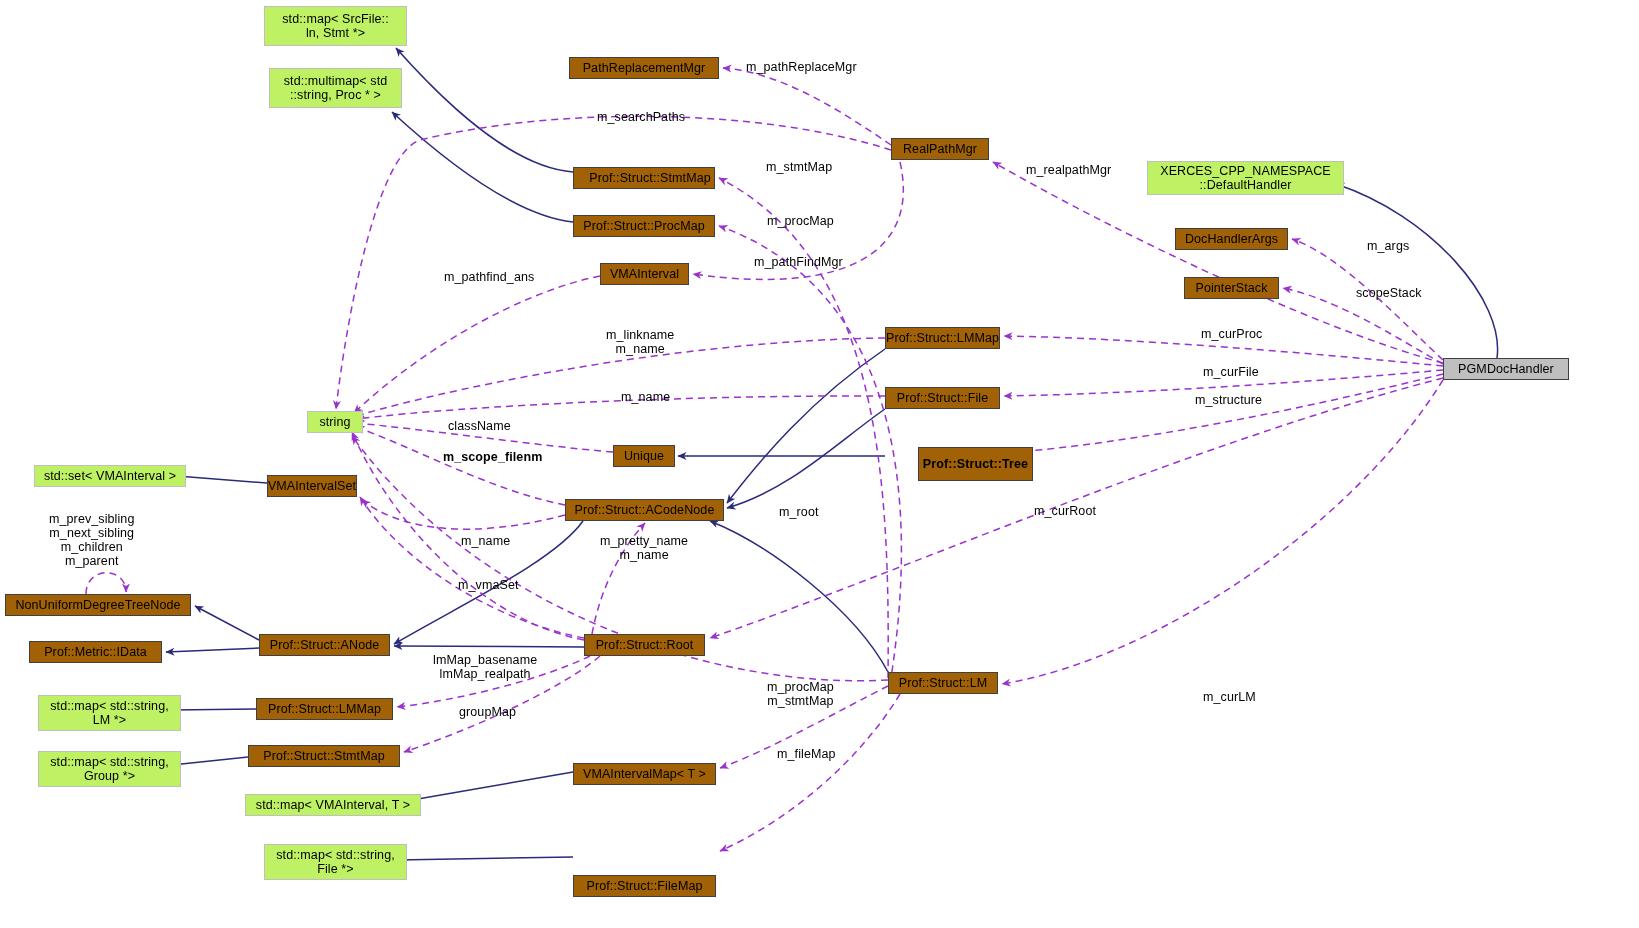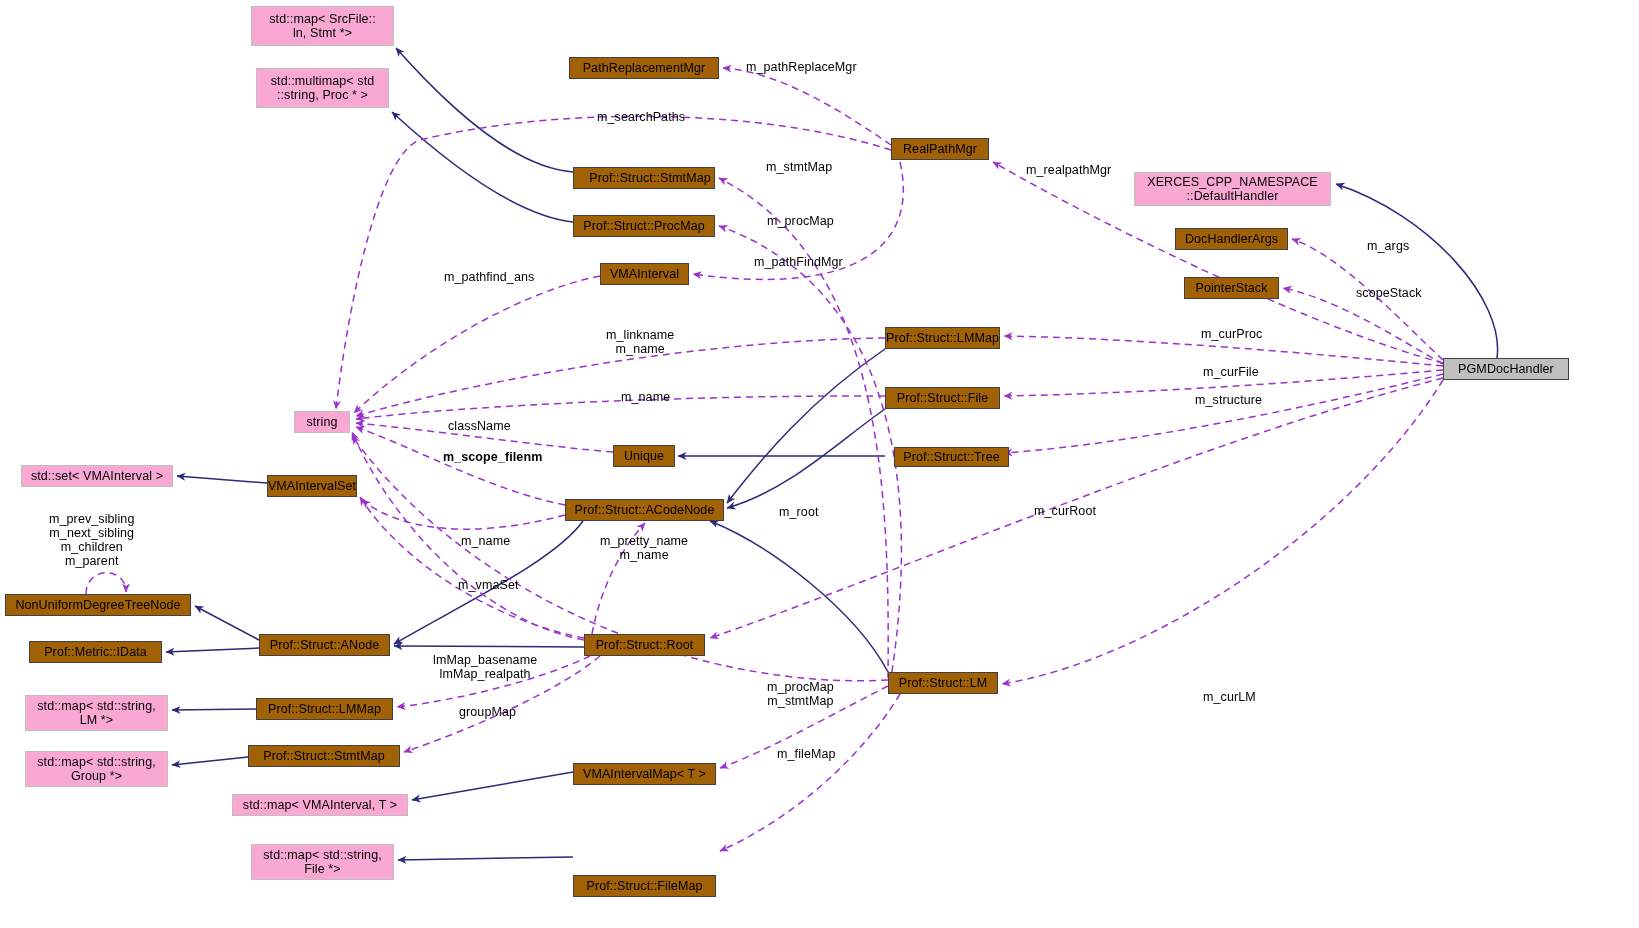--- a/index.html
+++ b/index.html
@@ -39,21 +39,22 @@
   }
   
   .node.internal {
     border: 1.6px solid #404040;
     background: #a16207;
     text-align: center;
   }
   
   .node.external {
     border: 1px solid #bfbfbf;
-    background: #f9a8d4;
+    background: #bef264;
+    margin-left: 13px;
   }
   
   .node.focus {
     border: 1.6px solid #404040;
     background: #bfbfbf;
   }
   .edge-label {
     position: absolute;
     font-family: "Liberation Sans", sans-serif;
     font-size: 12.5px;
@@ -129,33 +130,33 @@
       </g>
   </svg>
 
   <div id="node-layer">
       <div class="node external" style="left: 251px; top: 6px; width: 143px; height: 40px;">std::map&lt; SrcFile::
 ln, Stmt *&gt;</div>
       <div class="node external" style="left: 256px; top: 68px; width: 133px; height: 40px;">std::multimap&lt; std
 ::string, Proc * &gt;</div>
       <div class="node internal" style="left: 569px; top: 57px; width: 150px; height: 22px;">PathReplacementMgr</div>
       <div class="node internal" style="left: 891px; top: 138px; width: 98px; height: 22px;">RealPathMgr</div>
-      <div class="node external" style="left: 1134px; top: 172px; width: 197px; height: 34px;">XERCES_CPP_NAMESPACE
+      <div class="node external" style="left: 1134px; top: 161px; width: 197px; height: 34px;">XERCES_CPP_NAMESPACE
 ::DefaultHandler</div>
       <div class="node internal" style="left: 573px; top: 167px; width: 142px; height: 22px; padding-left: 12px;">Prof::Struct::StmtMap</div>
       <div class="node internal" style="left: 1175px; top: 228px; width: 113px; height: 22px;">DocHandlerArgs</div>
       <div class="node internal" style="left: 573px; top: 215px; width: 142px; height: 22px;">Prof::Struct::ProcMap</div>
       <div class="node internal" style="left: 1184px; top: 277px; width: 95px; height: 22px;">PointerStack</div>
       <div class="node internal" style="left: 600px; top: 263px; width: 89px; height: 22px;">VMAInterval</div>
       <div class="node internal" style="left: 885px; top: 327px; width: 115px; height: 22px;">Prof::Struct::LMMap</div>
       <div class="node focus" style="left: 1443px; top: 358px; width: 126px; height: 22px;">PGMDocHandler</div>
       <div class="node internal" style="left: 885px; top: 387px; width: 115px; height: 22px;">Prof::Struct::File</div>
       <div class="node external" style="left: 294px; top: 411px; width: 56px; height: 22px;">string</div>
       <div class="node internal" style="left: 613px; top: 445px; width: 62px; height: 22px;">Unique</div>
-      <div class="node internal" style="left: 894px; top: 447px; width: 115px; height: 20px;">Prof::Struct::Tree</div>
+      <div class="node internal" style="left: 918px; top: 447px; width: 115px; height: 34px; font-weight: bold;">Prof::Struct::Tree</div>
       <div class="node external" style="left: 21px; top: 465px; width: 152px; height: 22px;">std::set&lt; VMAInterval &gt;</div>
       <div class="node internal" style="left: 267px; top: 475px; width: 90px; height: 22px;">VMAIntervalSet</div>
       <div class="node internal" style="left: 565px; top: 499px; width: 159px; height: 22px;">Prof::Struct::ACodeNode</div>
       <div class="node internal" style="left: 5px; top: 594px; width: 186px; height: 22px;">NonUniformDegreeTreeNode</div>
       <div class="node internal" style="left: 259px; top: 634px; width: 131px; height: 22px;">Prof::Struct::ANode</div>
       <div class="node internal" style="left: 29px; top: 641px; width: 133px; height: 22px;">Prof::Metric::IData</div>
       <div class="node internal" style="left: 584px; top: 634px; width: 121px; height: 22px;">Prof::Struct::Root</div>
       <div class="node internal" style="left: 888px; top: 672px; width: 110px; height: 22px;">Prof::Struct::LM</div>
       <div class="node external" style="left: 25px; top: 695px; width: 143px; height: 36px;">std::map&lt; std::string,
 LM *&gt;</div>

